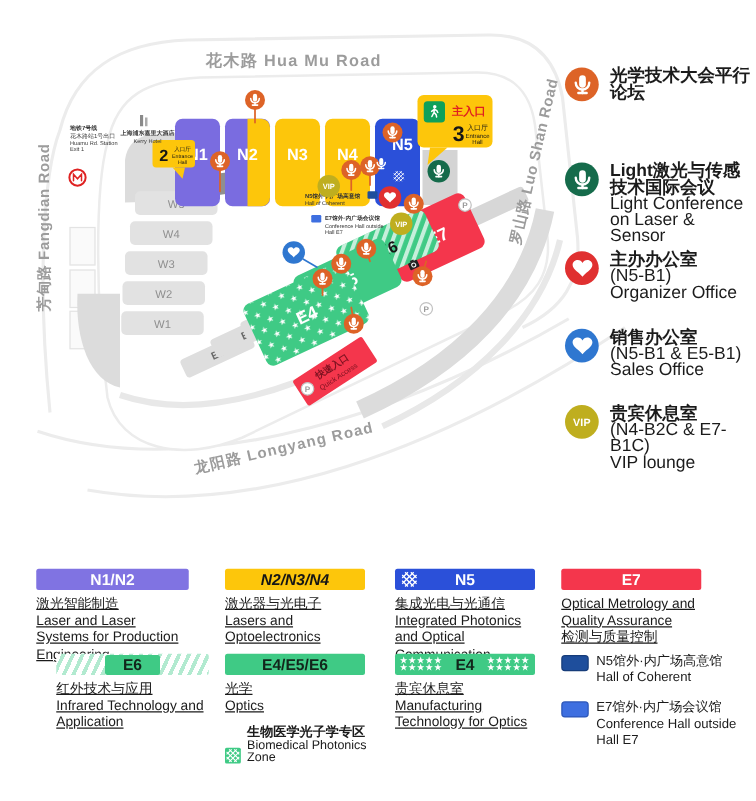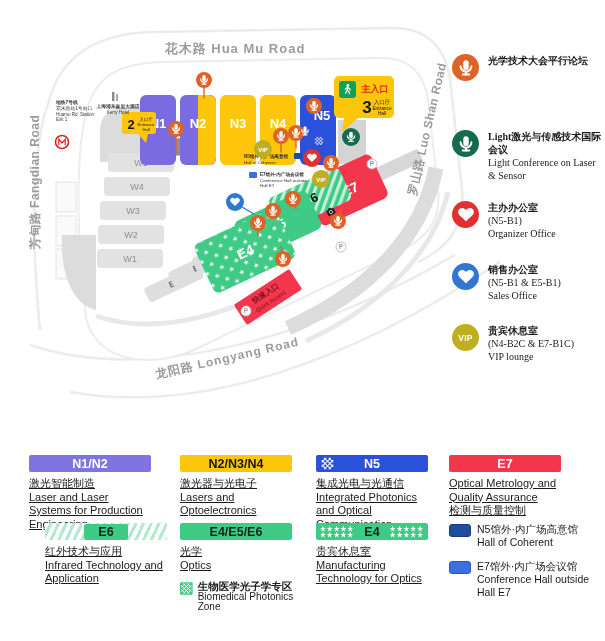--- a/index.html
+++ b/index.html
@@ -9,42 +9,42 @@
     font-family:"Liberation Sans",sans-serif;color:#1b1b1b;
   }
   .abs{position:absolute;}
   svg text{font-family:"Liberation Sans","DejaVu Sans",sans-serif;}
 
   
   .side-legend{position:absolute;left:452px;top:0;width:150px;}
   .sl-item{position:absolute;left:0;display:flex;gap:9px;width:150px;}
   .sl-icon{flex:none;width:27px;height:27px;border-radius:50%;display:flex;
     align-items:center;justify-content:center;color:#fff;}
-  .sl-text{font-size:10px;line-height:13px;font-family:Liberation Serif, serif;}
+  .sl-text{font-size:14px;line-height:13px;}
   .sl-cn{font-weight:700;}
   .c-orange{background:#DD6327}.c-dgreen{background:#156B4B}
   .c-red{background:#E03030}.c-blue{background:#2F77D0}.c-olive{background:#BFAE1F}
   .vip-txt{font-size:8.5px;font-weight:700;letter-spacing:.2px;}
 
   
   .bl-cell{position:absolute;}
   .banner{height:17px;border-radius:2px;display:flex;align-items:center;
     justify-content:center;font-size:12.5px;font-weight:700;position:relative;}
   .b-purple{background:#8073E2;color:#fff;}
-  .b-yellow{background:#FDC60B;color:#161616;}
+  .b-yellow{background:#FDC60B;color:#161616;font-style:italic;}
   .b-blue{background:#2B50D9;color:#fff;}
   .b-red{background:#F4364C;color:#fff;}
   .b-green{background:#3FCA85;color:#12261b;}
   .b-stripes{background:repeating-linear-gradient(115deg,#ffffff 0 4px,#b2ead0 4px 7px);color:#12261b;}
   .b-stripes .solid{background:#3FCA85;padding:1px 14px;border-radius:2px;line-height:14px;}
   .b-stars{background:#3FCA85;color:#12261b;display:flex;align-items:center;
     justify-content:space-between;padding:0 4px;}
   .stars{font-size:6.5px;line-height:6px;color:#fff;letter-spacing:1px;text-align:center;white-space:nowrap;}
   .bl-txt{margin-top:5px;font-size:11px;line-height:13.5px;text-decoration:underline;}
-  .bl-sub{margin-top:9px;display:flex;gap:5px;align-items:flex-start;}
+  .bl-sub{margin-top:9px;display:flex;gap:5px;align-items:flex-end;}
   .bl-sub .t1{font-size:10.5px;font-weight:700;line-height:11px;}
   .bl-sub .t2{font-size:10px;line-height:10px;}
   .note{position:absolute;display:flex;gap:6px;}
   .sw{flex:none;width:20px;height:11px;border-radius:3px;margin-top:1px;}
   .sw1{background:#1E4E9C;border:1.5px solid #163c7a;}
   .sw2{background:#3E6FE0;border:1.5px solid #2b55b8;}
   .note .nt{font-size:10.5px;line-height:13px;}
   .hatch-in-banner{position:absolute;left:5px;top:2px;}
 </style>
 </head>

